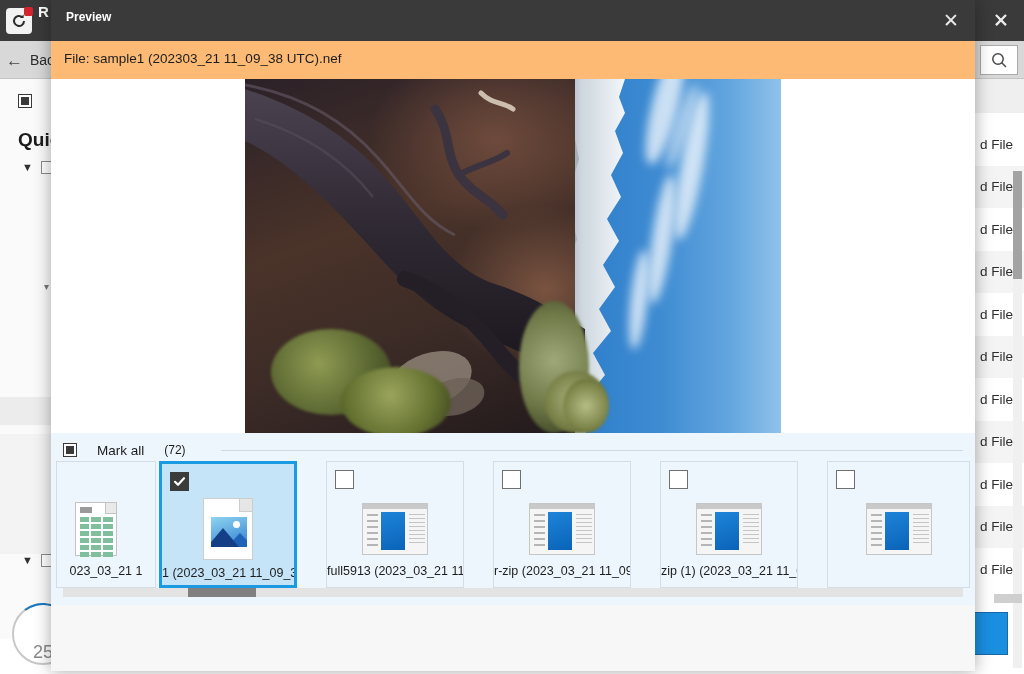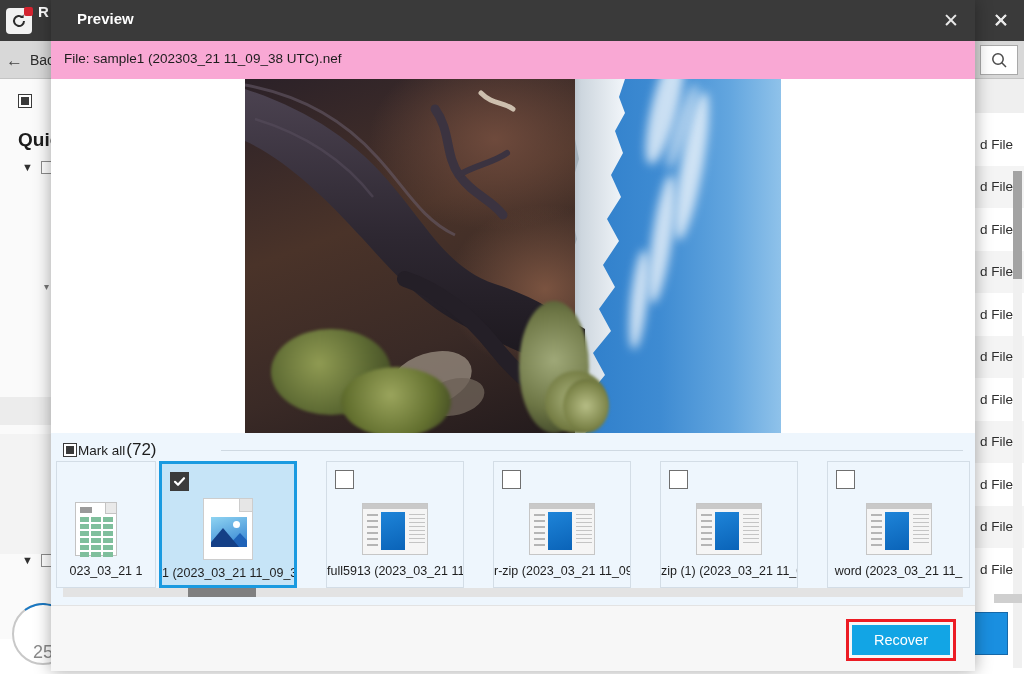--- a/index.html
+++ b/index.html
@@ -152,31 +152,31 @@
   .dlg {
     position:absolute; left:51px; top:0px; width:924px; height:671px;
     background:#f7f7f7;
     box-shadow:0 0 16px rgba(0,0,0,.35);
   }
   .dlg-title {
     position:absolute; left:0; top:0; width:924px; height:41px;
     background:#3a3a3a;
   }
   .dlg-title .t {
-    position:absolute; left:26px; top:10px;
-    color:#ffffff; font-size:15px; font-weight:700; white-space:pre;
+    position:absolute; left:15px; top:10px;
+    color:#ffffff; font-size:12px; font-weight:700; white-space:pre;
   }
   .dlg-close {
     position:absolute; right:0; top:0; width:48px; height:41px;
     display:flex; align-items:center; justify-content:center;
     color:#e9e9e9; font-size:19px; font-weight:300;
   }
   .dlg-filebar {
     position:absolute; left:0; top:41px; width:924px; height:38px;
-    background:#f9a8d4;
+    background:#fdba74;
   }
   .dlg-filebar .f {
     position:absolute; left:13px; top:10px;
     font-size:13.5px; color:#1d1d1d; white-space:pre;
   }
 
   .dlg-stage {
     position:absolute; left:0; top:79px; width:924px; height:354px;
     background:#ffffff;
     display:flex; align-items:flex-start; justify-content:center;
@@ -208,24 +208,24 @@
   .ph-trunk { position:absolute; }
   .ph-bush  { position:absolute; border-radius:50%; filter:blur(1.4px); }
 
   
   .strip {
     position:absolute; left:0; top:433px; width:924px; height:172px;
     background:#eef6fd;
   }
   .markall {
     position:absolute; left:12px; top:7px; height:20px;
-    display:flex; align-items:center; gap:1px;
+    display:flex; align-items:center; gap:20px;
   }
   .markall .lbl { font-size:13.5px; color:#1c1c1c; white-space:pre; }
-  .markall .cnt { font-size:17px; color:#1c1c1c; white-space:pre; }
+  .markall .cnt { font-size:12px; color:#1c1c1c; white-space:pre; }
   .markall-rule {
     position:absolute; left:170px; top:17px; right:12px; height:1px; background:#cfd9e2;
   }
   .thumbs {
     position:absolute; left:0px; top:28px; width:924px; height:130px;
     overflow:hidden;
     padding-left:12px;
   }
   .thumb-cell {
     position:absolute; top:0; width:138px; height:127px;
@@ -667,30 +667,24 @@
                     <i></i>
                     <i></i>
                     <i></i>
                     <i></i>
                     <i></i>
                     <i></i>
                     <i></i>
                   </div>
                 </div>
               </div>
-              <div class="thumb-name">word (2023_03_21 11_</div>
             </div>
           </div>
       </div>
 
       <div class="strip-hscroll">
         <div class="thumb-bar"></div>
       </div>
     </div>
 
-    <div class="dlg-footer">
-      <div class="recover-wrap">
-        <button class="recover-btn">Recover</button>
-      </div>
-    </div>
 
   </div>
 </div>
 
 </body></html>

